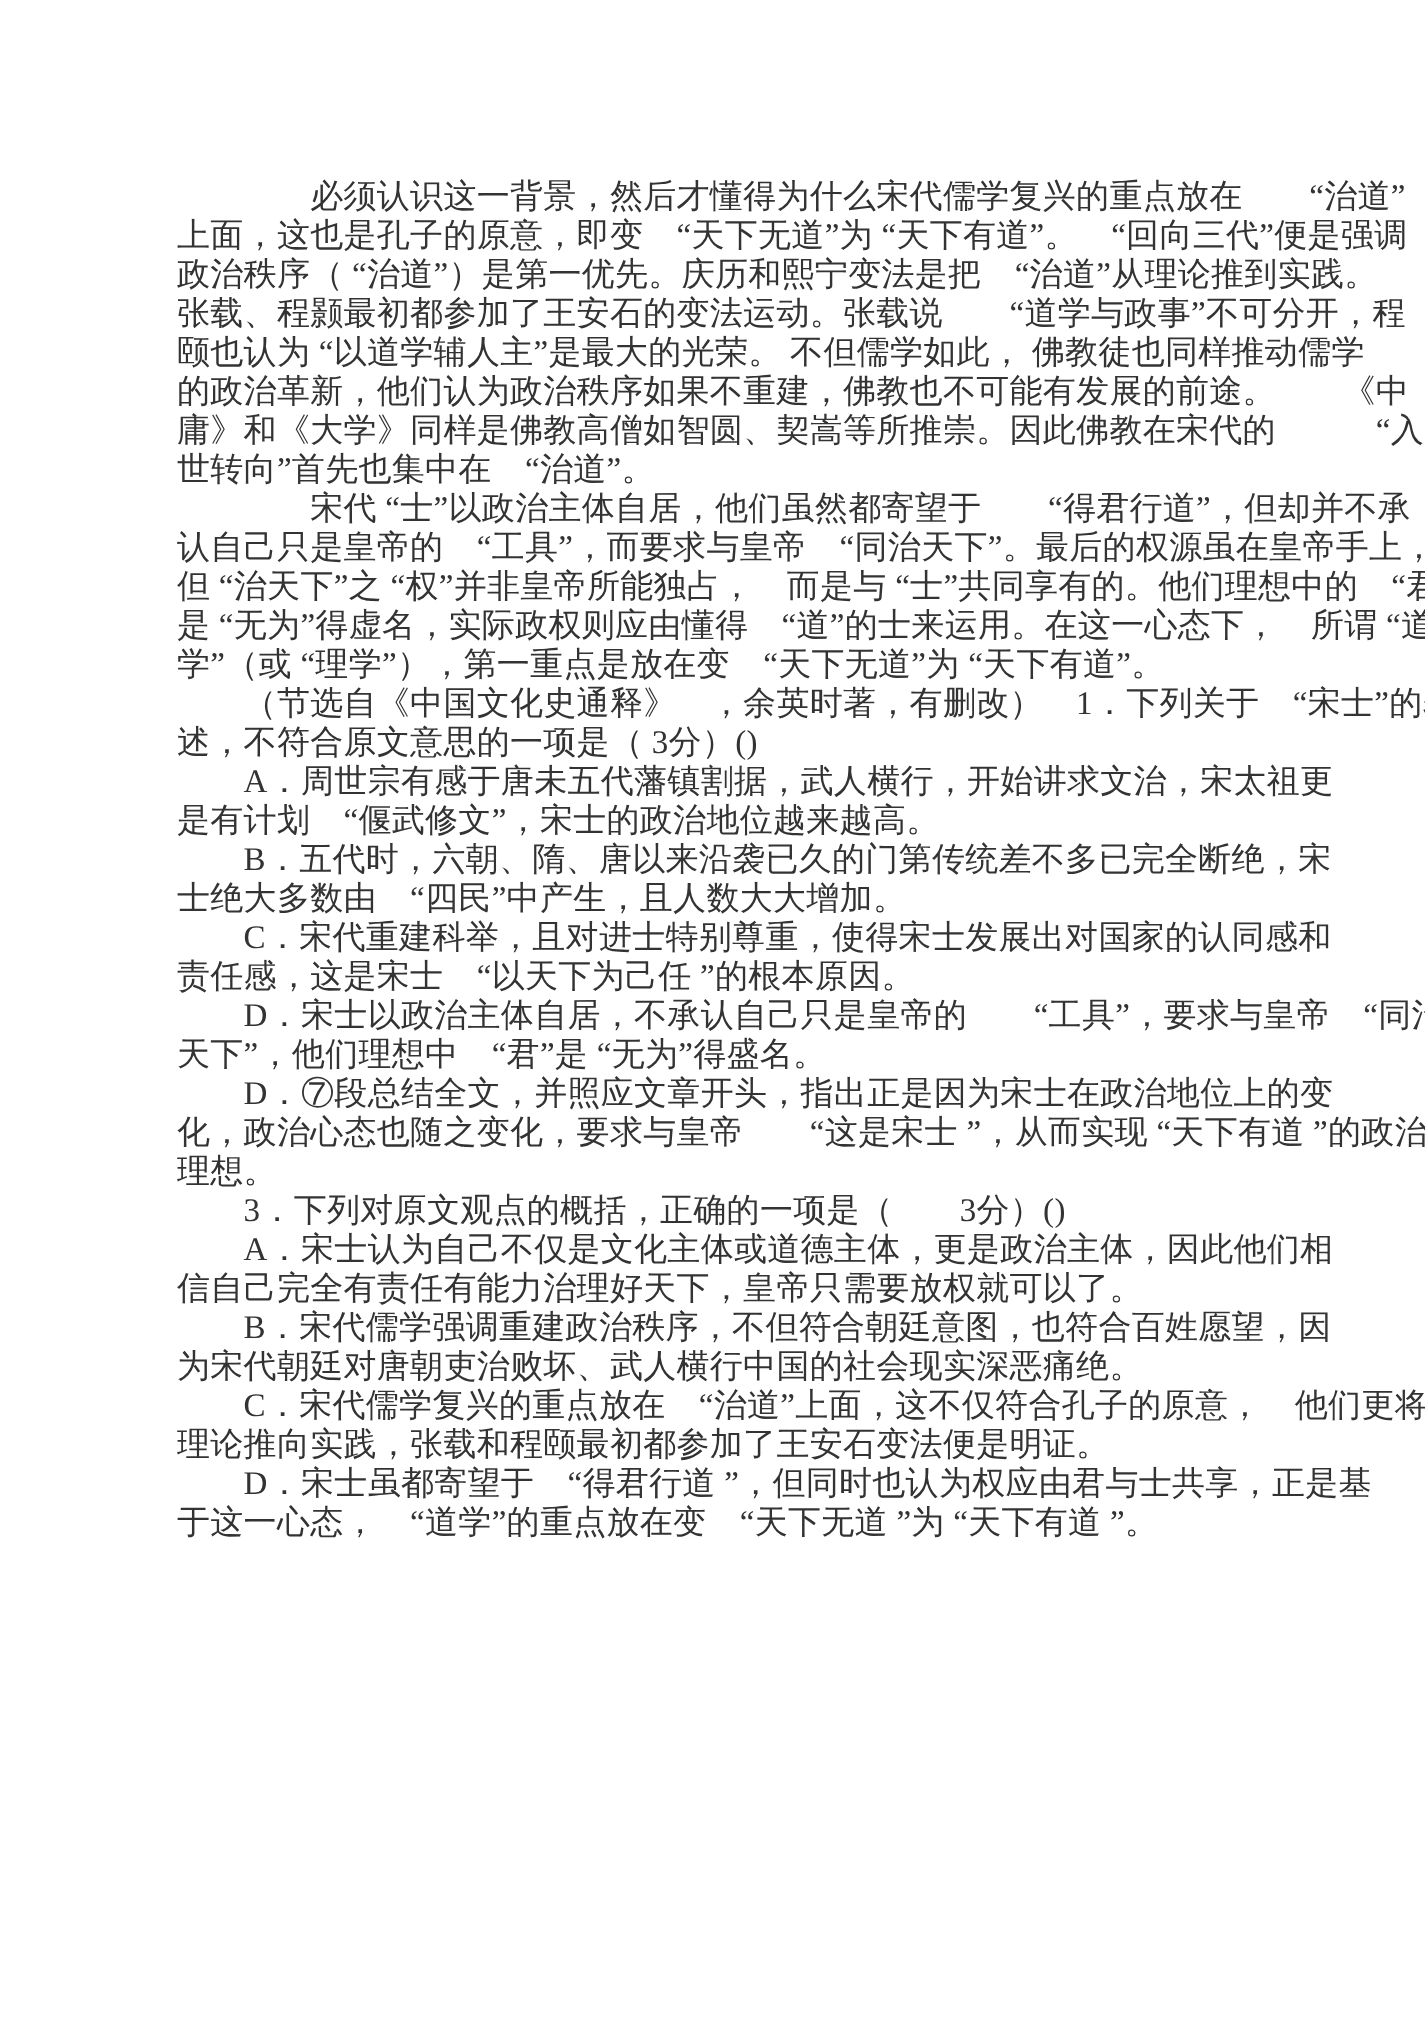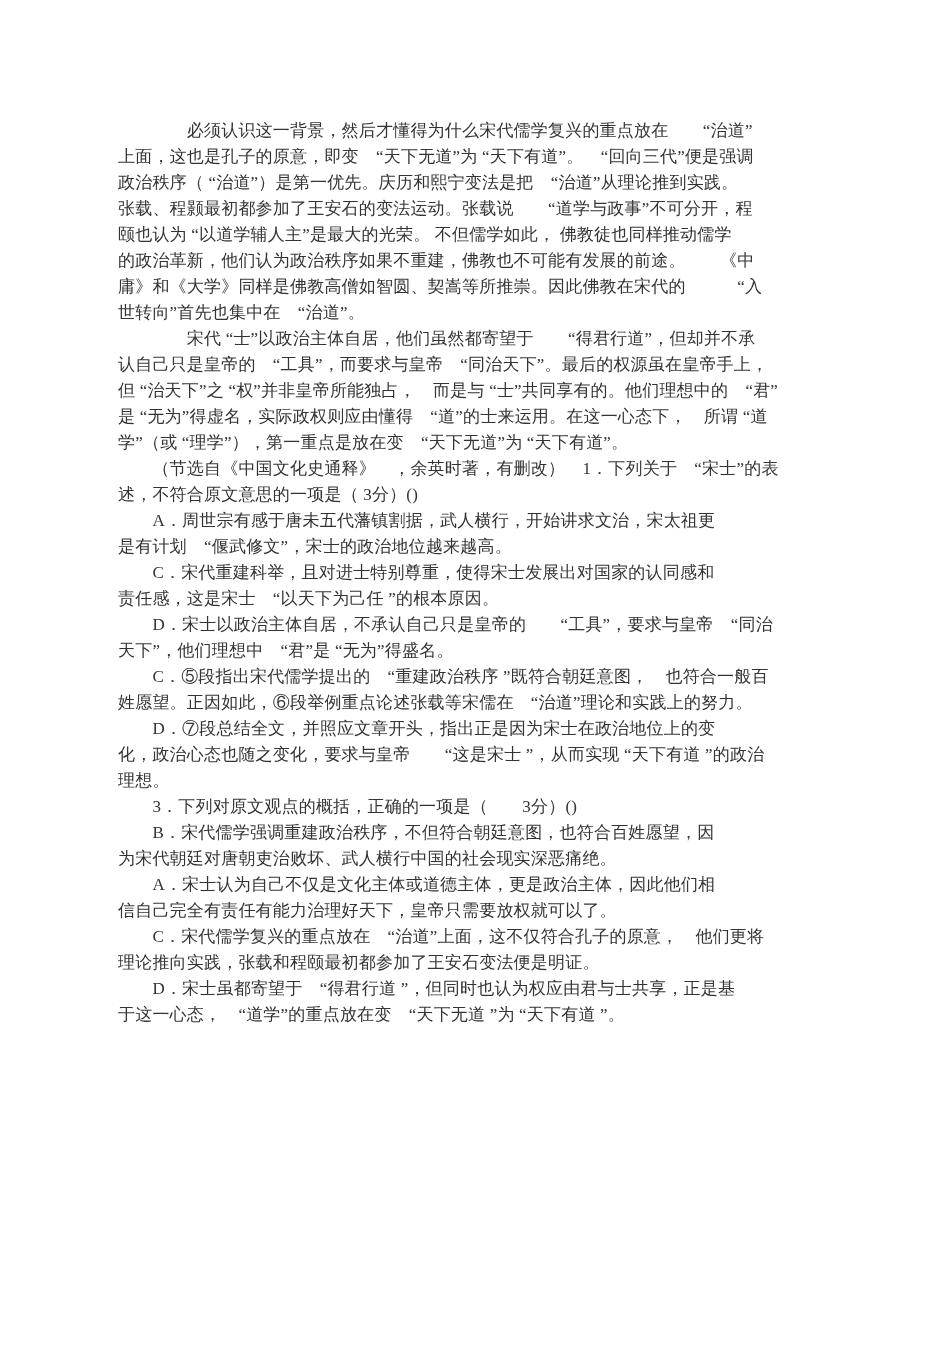--- a/index.html
+++ b/index.html
@@ -14,21 +14,21 @@
     color: #333333;
   }
   .content {
     position: absolute;
     left: 118px;
     top: 118px;
     width: 716px;
   }
   .text-block {
     white-space: pre;
-    font-size: 17px;
+    font-size: 22px;
     line-height: 26px;
     letter-spacing: 0.2px;
     color: #333333;
   }
 </style>
 </head>
 <body>
 
 <div class="page">
   <div class="content">
@@ -47,44 +47,44 @@
 但 “治天下”之 “权”并非皇帝所能独占，　而是与 “士”共同享有的。他们理想中的　“君”
 是 “无为”得虚名，实际政权则应由懂得　“道”的士来运用。在这一心态下，　所谓 “道
 学”（或 “理学”），第一重点是放在变　“天下无道”为 “天下有道”。</div>
 
     <div class="text-block">　　（节选自《中国文化史通释》　，余英时著，有删改）　1．下列关于　“宋士”的表
 述，不符合原文意思的一项是（ 3分）()</div>
 
     <div class="text-block">　　A．周世宗有感于唐未五代藩镇割据，武人横行，开始讲求文治，宋太祖更
 是有计划　“偃武修文”，宋士的政治地位越来越高。</div>
 
+    <div class="text-block">　　B．五代时，六朝、隋、唐以来沿袭已久的门第传统差不多已完全断绝，宋
+士绝大多数由　“四民”中产生，且人数大大增加。</div>
 
     <div class="text-block">　　C．宋代重建科举，且对进士特别尊重，使得宋士发展出对国家的认同感和
 责任感，这是宋士　“以天下为己任 ”的根本原因。</div>
 
     <div class="text-block">　　D．宋士以政治主体自居，不承认自己只是皇帝的　　“工具”，要求与皇帝　“同治
 天下”，他们理想中　“君”是 “无为”得盛名。</div>
 
 
 
 
-    <div class="text-block">　　C．⑤段指出宋代儒学提出的　“重建政治秩序 ”既符合朝廷意图，　也符合一般百
-姓愿望。正因如此，⑥段举例重点论述张载等宋儒在　“治道”理论和实践上的努力。</div>
 
     <div class="text-block">　　D．⑦段总结全文，并照应文章开头，指出正是因为宋士在政治地位上的变
 化，政治心态也随之变化，要求与皇帝　　“这是宋士 ”，从而实现 “天下有道 ”的政治
 理想。</div>
 
     <div class="text-block">　　3．下列对原文观点的概括，正确的一项是（　　3分）()</div>
 
+    <div class="text-block">　　A．宋士认为自己不仅是文化主体或道德主体，更是政治主体，因此他们相
+信自己完全有责任有能力治理好天下，皇帝只需要放权就可以了。</div>
+
     <div class="text-block">　　B．宋代儒学强调重建政治秩序，不但符合朝廷意图，也符合百姓愿望，因
 为宋代朝廷对唐朝吏治败坏、武人横行中国的社会现实深恶痛绝。</div>
-
-    <div class="text-block">　　A．宋士认为自己不仅是文化主体或道德主体，更是政治主体，因此他们相
-信自己完全有责任有能力治理好天下，皇帝只需要放权就可以了。</div>
 
     <div class="text-block">　　C．宋代儒学复兴的重点放在　“治道”上面，这不仅符合孔子的原意，　他们更将
 理论推向实践，张载和程颐最初都参加了王安石变法便是明证。</div>
 
     <div class="text-block">　　D．宋士虽都寄望于　“得君行道 ”，但同时也认为权应由君与士共享，正是基
 于这一心态，　“道学”的重点放在变　“天下无道 ”为 “天下有道 ”。</div>
 
   </div>
 </div>
 

